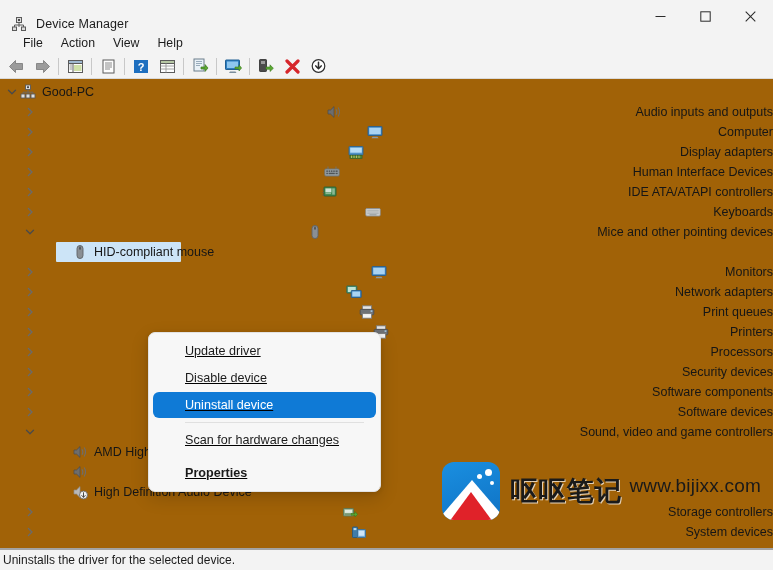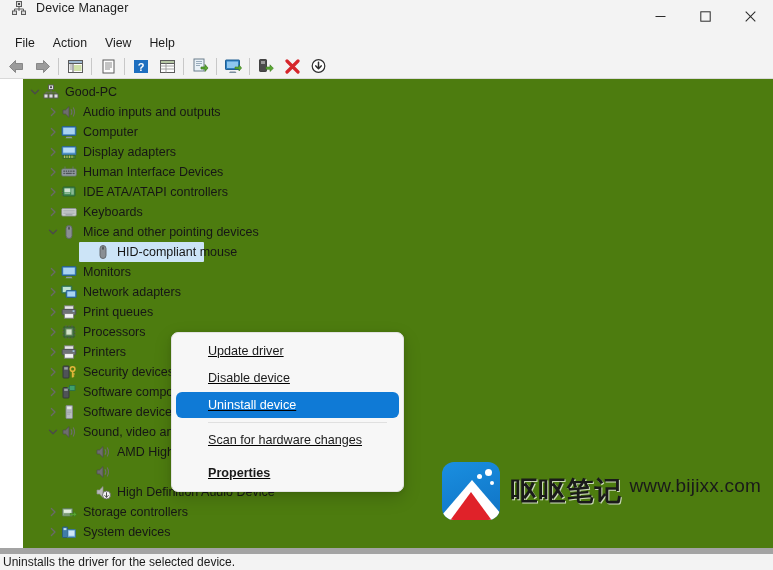--- a/index.html
+++ b/index.html
@@ -13,40 +13,40 @@
     position: relative;
     width: 773px; height: 570px;
     background: #ffffff;
     display: flex; flex-direction: column;
   }
 
   
   .titlebar {
     height: 32px;
     background: #f3f3f3;
-    display: flex; align-items: flex-start;
+    display: flex; align-items: flex-end;
     flex: 0 0 32px;
     position: relative;
   }
   .title-left { display: flex; align-items: center; padding-left: 11px; gap: 9px; }
   .app-icon { width: 16px; height: 16px; position: relative; }
   .title-text { font-size: 12.5px; color: #1c1c1c; letter-spacing: .1px; }
   .win-buttons { margin-left: auto; display: flex; height: 32px; }
   .win-btn {
     width: 45px; height: 32px;
     display: flex; align-items: center; justify-content: center;
     color: #2b2b2b;
   }
 
   
   .menubar {
     height: 22px; flex: 0 0 22px;
     background: #f3f3f3;
     display: flex; align-items: center;
-    padding-left: 6px;
+    padding-left: 14px;
   }
   .menu-item {
     font-size: 12.3px; color: #1b1b1b;
     padding: 2px 9px;
     line-height: 16px;
   }
 
   
   .toolbar {
     height: 25px; flex: 0 0 25px;
@@ -63,23 +63,22 @@
   .tb-sep {
     width: 1px; height: 17px;
     background: #c8c8c8;
     margin: 0 3px;
   }
 
   
   .tree-wrap {
     flex: 1 1 auto;
     position: relative;
-    background: #4d7c0f;
+    background: #a16207;
     overflow: hidden;
-    margin-left: 23px;
   }
   .tree { padding-top: 3px; position: relative; }
   .row {
     height: 20px;
     display: flex; align-items: center;
     font-size: 12.5px; color: #161616;
     white-space: nowrap;
     position: relative;
   }
   .row .chev {
@@ -99,21 +98,21 @@
     position: absolute;
     left: 0px; top: 0; bottom: 0;
     background: #cce4f7;
     border-radius: 1px;
     z-index: 0;
   }
   .row.sel .chev, .row.sel .ico, .row.sel .lbl { position: relative; z-index: 1; }
 
   
   .d0 { padding-left: 4px; }
-  .d1 { padding-left: 22px; }
+  .d1 { padding-left: 22px; justify-content: space-between; }
   .d2 { padding-left: 40px; }
   .d2 .ico { margin-left: 16px; }
 
   
   .ctxmenu {
     position: absolute;
     left: 148px; top: 253px;
     width: 233px;
     background: #f7f7f7;
     border: 1px solid #e2e2e2;
@@ -141,21 +140,21 @@
   .ctxmenu .msep {
     height: 1px; background: #e0e0e0;
     margin: 4px 12px 4px 32px;
   }
   .ctxmenu .gap { height: 5px; }
 
   
   .statusbar {
     height: 22px; flex: 0 0 22px;
     background: #f3f3f3;
-    border-top: 6px solid #a3a3a3;
+    border-top: 2px solid #a3a3a3;
     display: flex; align-items: center;
     padding-left: 3px;
     font-size: 12px; color: #1b1b1b;
   }
 
   
   .watermark {
     position: absolute;
     right: 12px; bottom: 28px;
     display: flex; align-items: center; gap: 10px;
@@ -516,42 +515,42 @@
           <span class="lbl">Print queues</span>
         </div>
         <div class="row d1">
           <span class="chev">
             <svg width="10" height="10" viewBox="0 0 10 10">
               <path d="M3.4 1.5 L7 5 L3.4 8.5" fill="none" stroke="#6a6a6a" stroke-width="1.3" stroke-linecap="round" stroke-linejoin="round"></path>
             </svg>
           </span>
           <span class="ico">
             <svg width="16" height="16" viewBox="0 0 16 16">
-              <rect x="3" y="3" width="10" height="10" fill="#4d7a4d" stroke="#2f5b2f" stroke-width="1"></rect>
-              <rect x="5" y="5" width="6" height="6" fill="#d3e3c9" stroke="#6e8a62" stroke-width="0.8"></rect>
-              <path d="M5 3 V1.2 M8 3 V1.2 M11 3 V1.2 M5 13 V14.8 M8 13 V14.8 M11 13 V14.8 M3 5 H1.2 M3 8 H1.2 M3 11 H1.2 M13 5 H14.8 M13 8 H14.8 M13 11 H14.8" stroke="#5a5a5a" stroke-width="0.9"></path>
-            </svg>
-          </span>
-          <span class="lbl">Processors</span>
-        </div>
-        <div class="row d1">
-          <span class="chev">
-            <svg width="10" height="10" viewBox="0 0 10 10">
-              <path d="M3.4 1.5 L7 5 L3.4 8.5" fill="none" stroke="#6a6a6a" stroke-width="1.3" stroke-linecap="round" stroke-linejoin="round"></path>
-            </svg>
-          </span>
-          <span class="ico">
-            <svg width="16" height="16" viewBox="0 0 16 16">
               <rect x="3.4" y="1.8" width="9.2" height="3.6" fill="#e4e4e4" stroke="#7a7a7a" stroke-width="0.9"></rect>
               <rect x="1.2" y="5.4" width="13.6" height="5.4" rx="1" fill="#6f7276" stroke="#4d5053" stroke-width="0.9"></rect>
               <rect x="3.4" y="9.6" width="9.2" height="4.6" fill="#f4f4f4" stroke="#7a7a7a" stroke-width="0.9"></rect>
               <rect x="11.6" y="6.4" width="1.8" height="1.4" fill="#a9d3f2"></rect>
             </svg>
           </span>
           <span class="lbl">Printers</span>
+        </div>
+        <div class="row d1">
+          <span class="chev">
+            <svg width="10" height="10" viewBox="0 0 10 10">
+              <path d="M3.4 1.5 L7 5 L3.4 8.5" fill="none" stroke="#6a6a6a" stroke-width="1.3" stroke-linecap="round" stroke-linejoin="round"></path>
+            </svg>
+          </span>
+          <span class="ico">
+            <svg width="16" height="16" viewBox="0 0 16 16">
+              <rect x="3" y="3" width="10" height="10" fill="#4d7a4d" stroke="#2f5b2f" stroke-width="1"></rect>
+              <rect x="5" y="5" width="6" height="6" fill="#d3e3c9" stroke="#6e8a62" stroke-width="0.8"></rect>
+              <path d="M5 3 V1.2 M8 3 V1.2 M11 3 V1.2 M5 13 V14.8 M8 13 V14.8 M11 13 V14.8 M3 5 H1.2 M3 8 H1.2 M3 11 H1.2 M13 5 H14.8 M13 8 H14.8 M13 11 H14.8" stroke="#5a5a5a" stroke-width="0.9"></path>
+            </svg>
+          </span>
+          <span class="lbl">Processors</span>
         </div>
         <div class="row d1">
           <span class="chev">
             <svg width="10" height="10" viewBox="0 0 10 10">
               <path d="M3.4 1.5 L7 5 L3.4 8.5" fill="none" stroke="#6a6a6a" stroke-width="1.3" stroke-linecap="round" stroke-linejoin="round"></path>
             </svg>
           </span>
           <span class="ico">
             <svg width="16" height="16" viewBox="0 0 16 16">
               <rect x="2" y="2" width="6" height="12" rx="0.8" fill="#4f5357" stroke="#343739" stroke-width="0.9"></rect>

